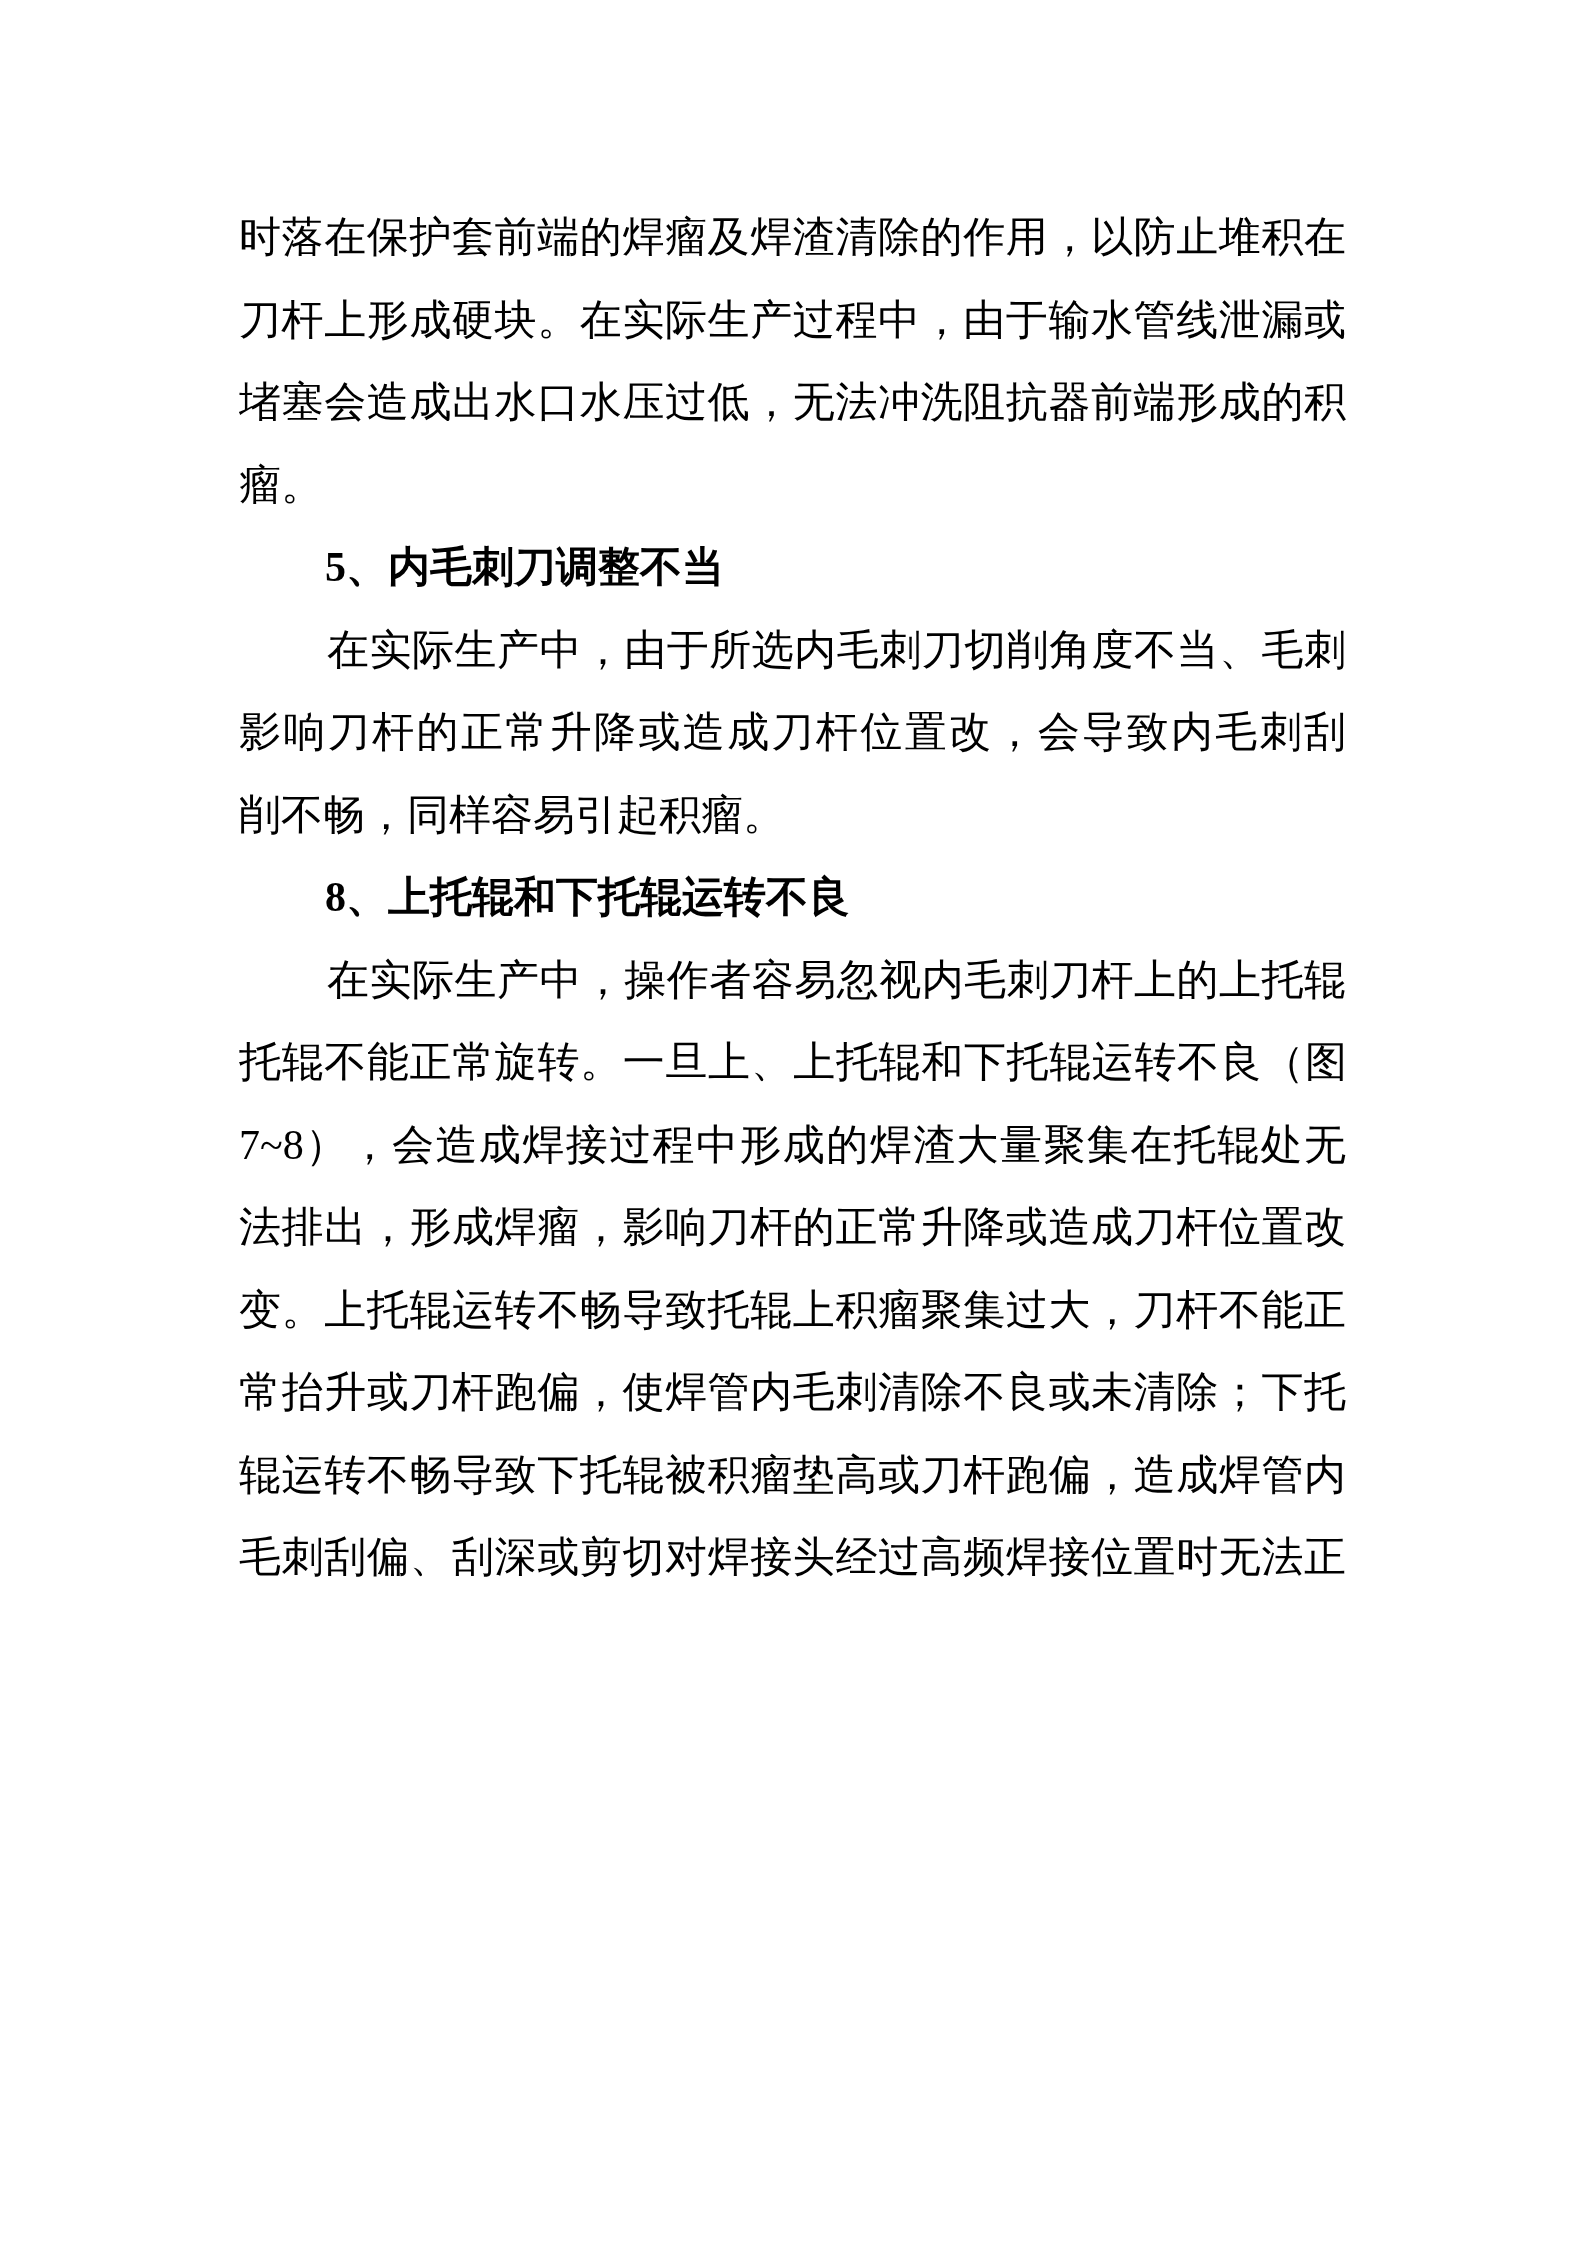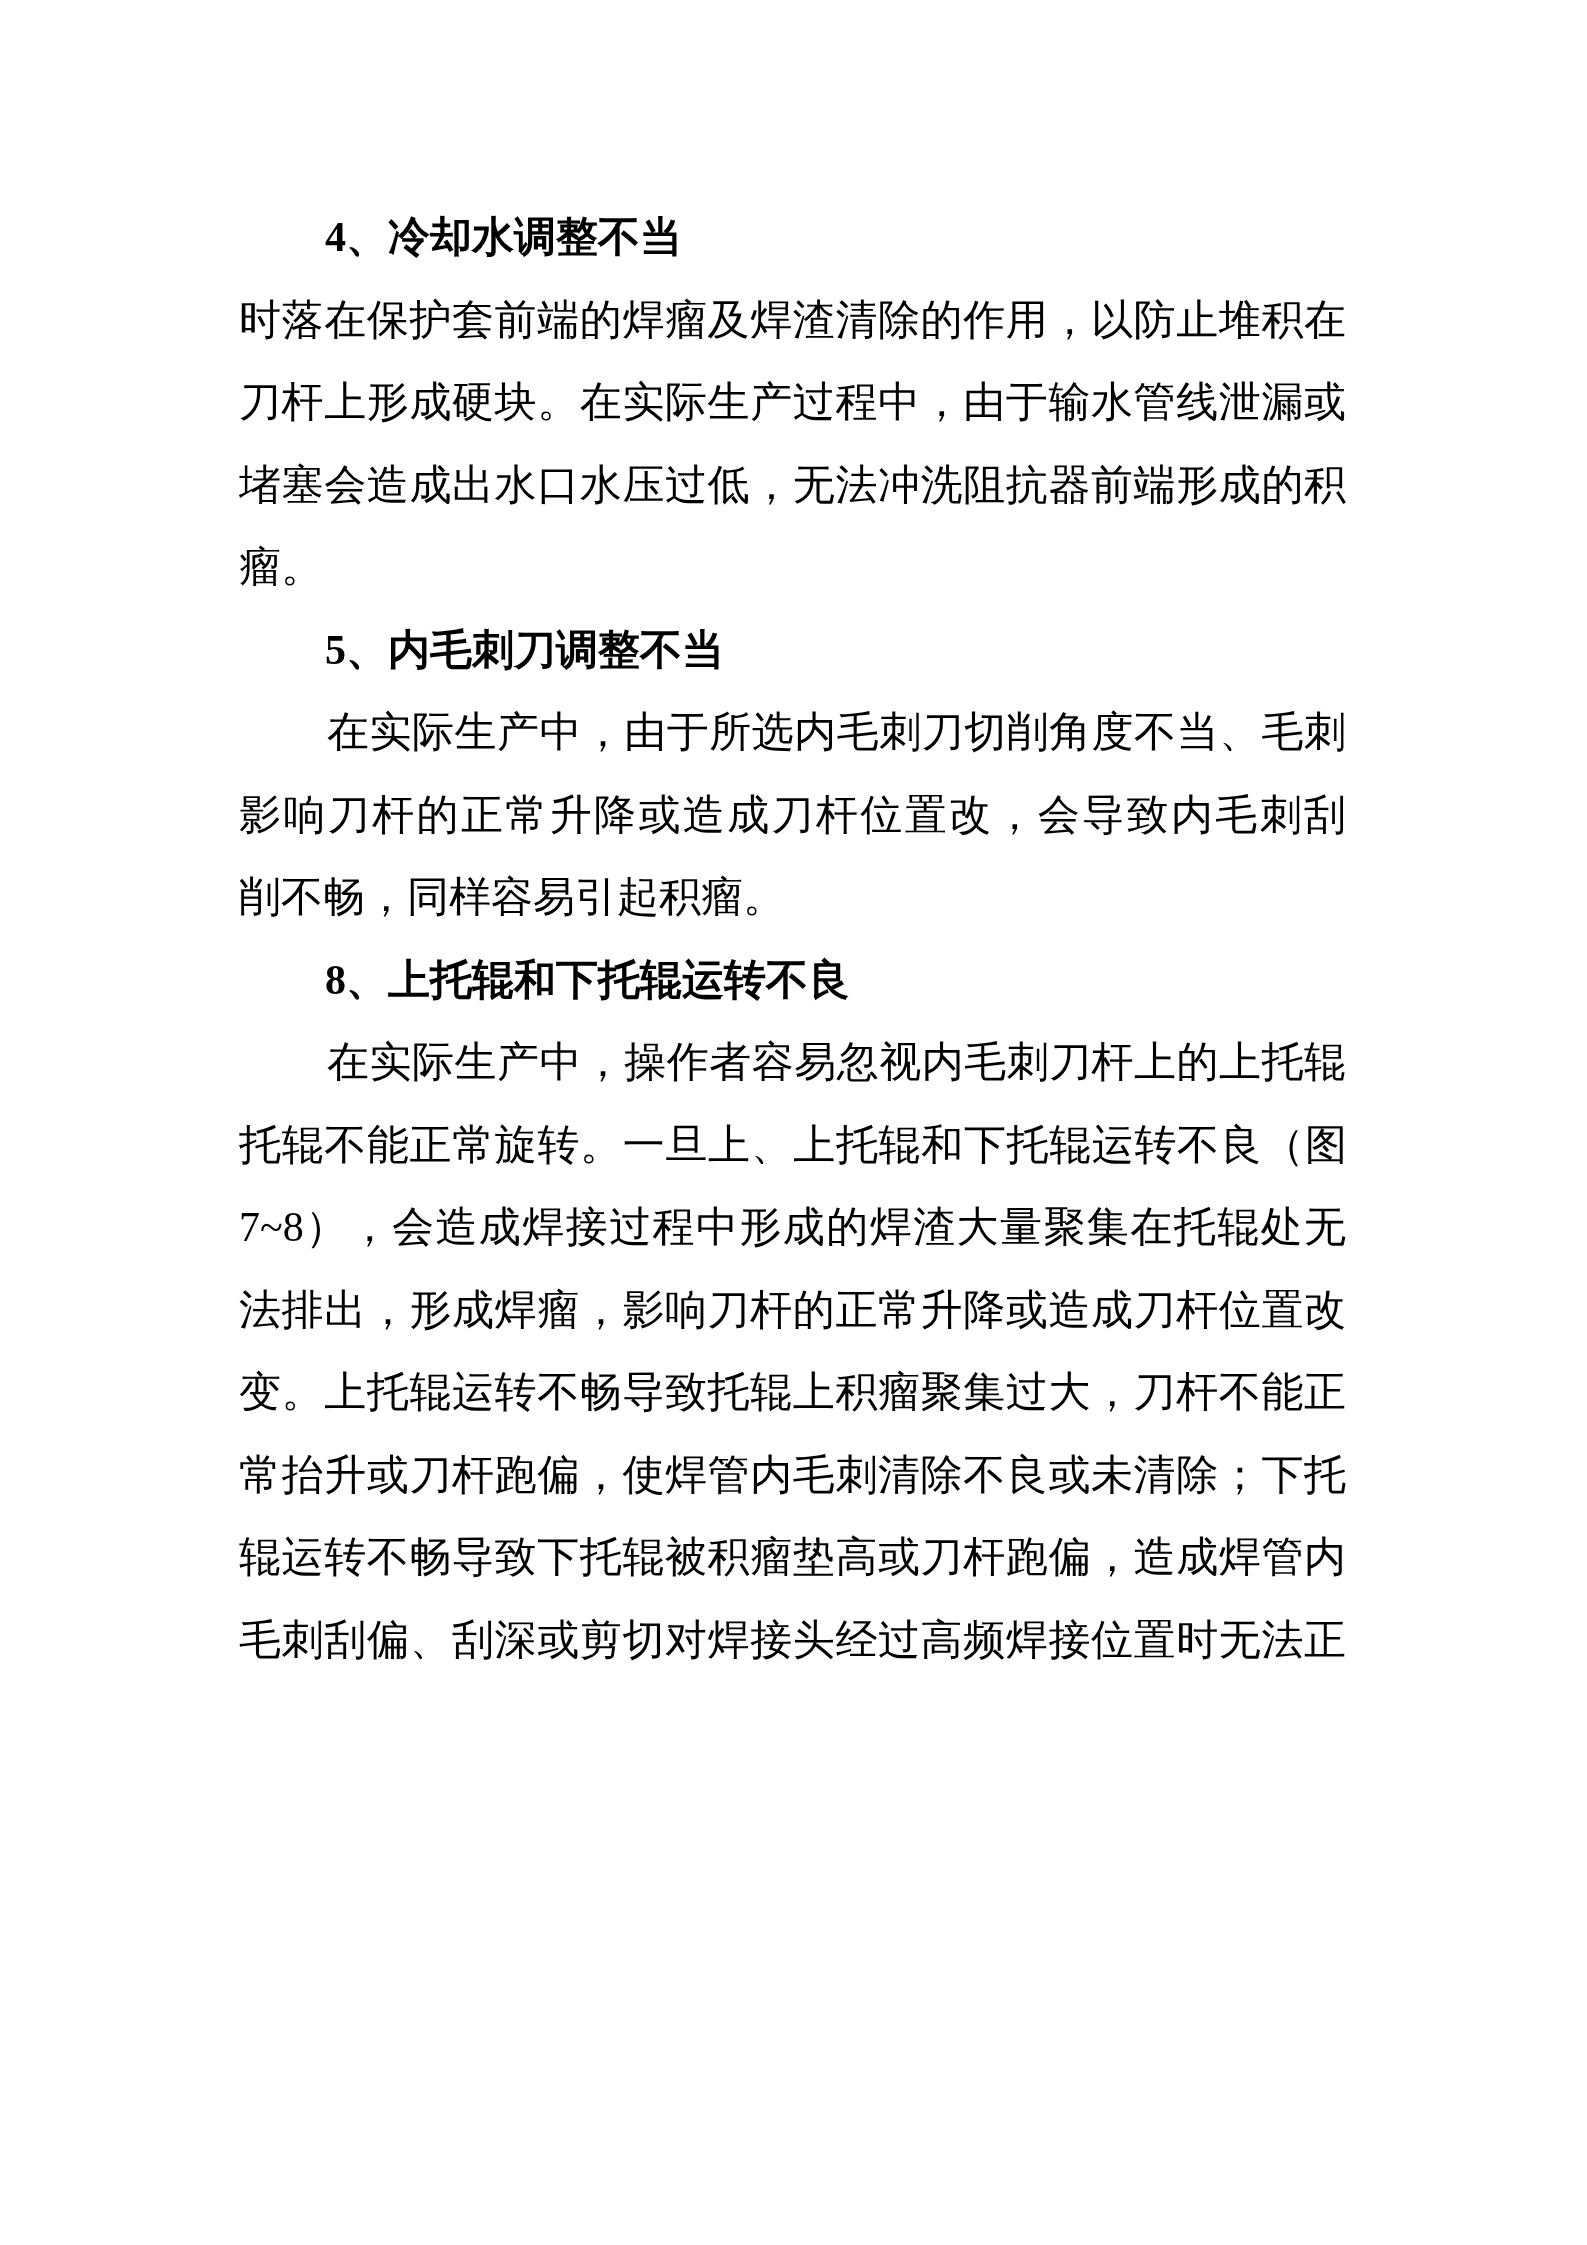--- a/index.html
+++ b/index.html
@@ -52,21 +52,20 @@
   .line.compressed {
     letter-spacing: -1px;
   }
 </style>
 </head>
 <body>
 
 <div class="page">
   <div class="text-block">
 
-    <div class="line heading">4、冷却水调整不当</div>
 
     <div class="line">时落在保护套前端的焊瘤及焊渣清除的作用，以防止堆积在</div>
     <div class="line">刀杆上形成硬块。在实际生产过程中，由于输水管线泄漏或</div>
     <div class="line">堵塞会造成出水口水压过低，无法冲洗阻抗器前端形成的积</div>
     <div class="line last">瘤。</div>
 
     <div class="line heading">5、内毛刺刀调整不当</div>
 
     <div class="line first">在实际生产中，由于所选内毛刺刀切削角度不当、毛刺</div>
     <div class="line">影响刀杆的正常升降或造成刀杆位置改，会导致内毛刺刮</div>

